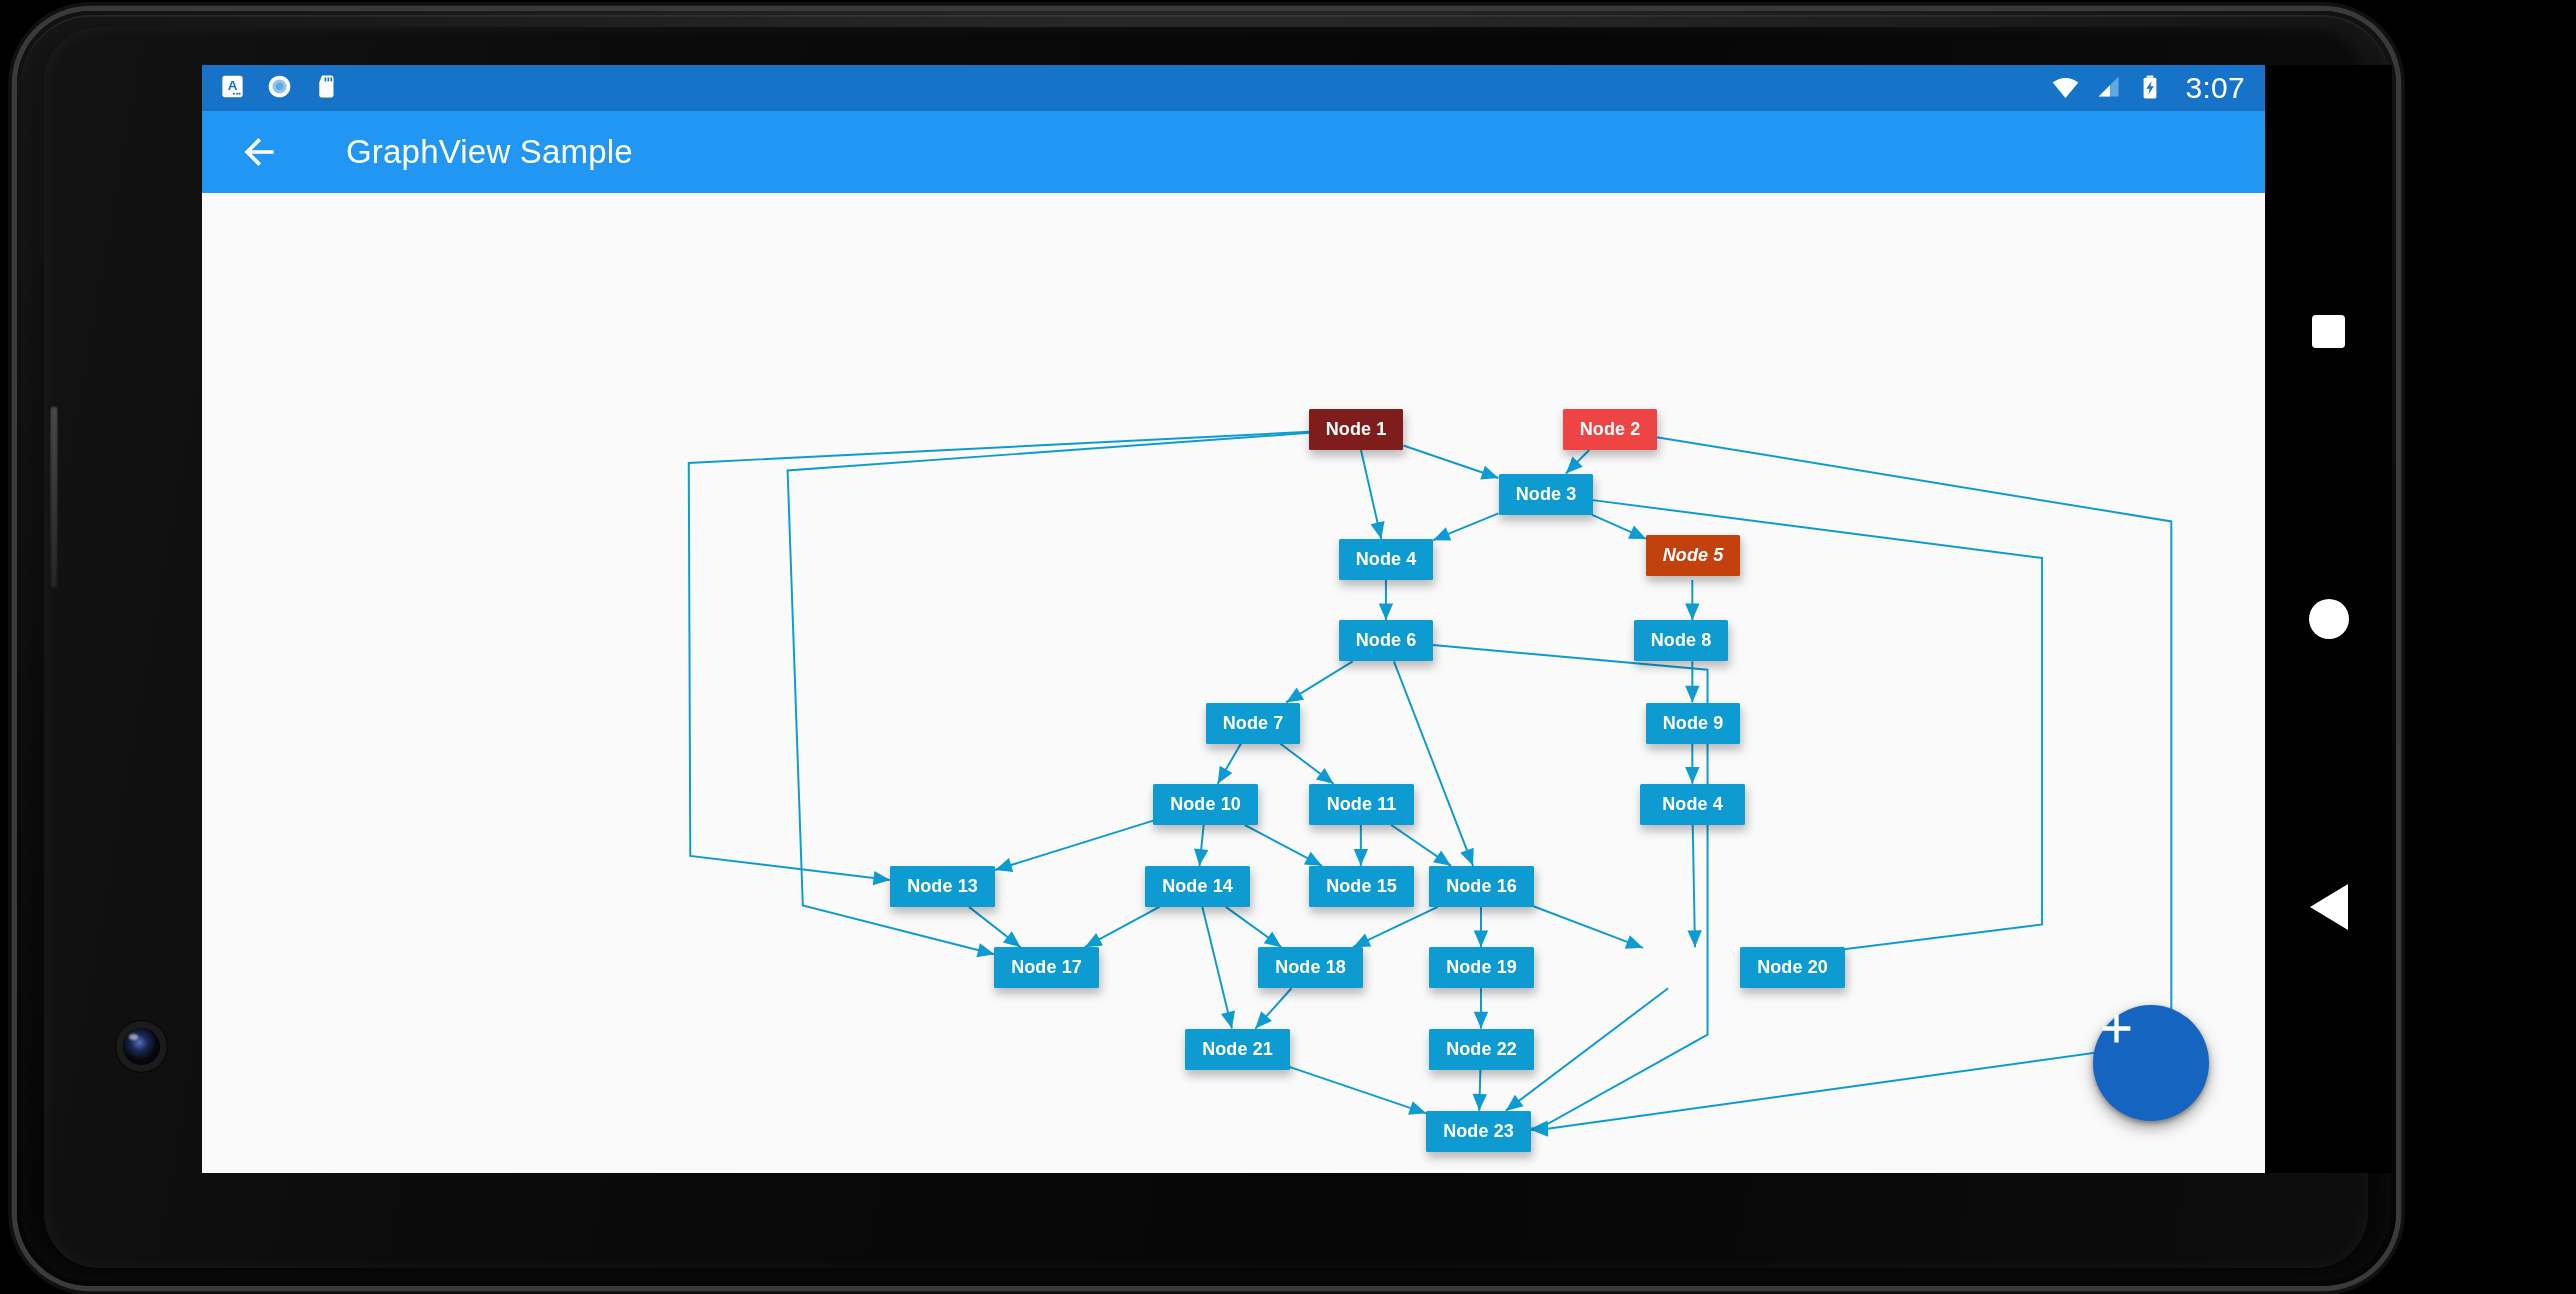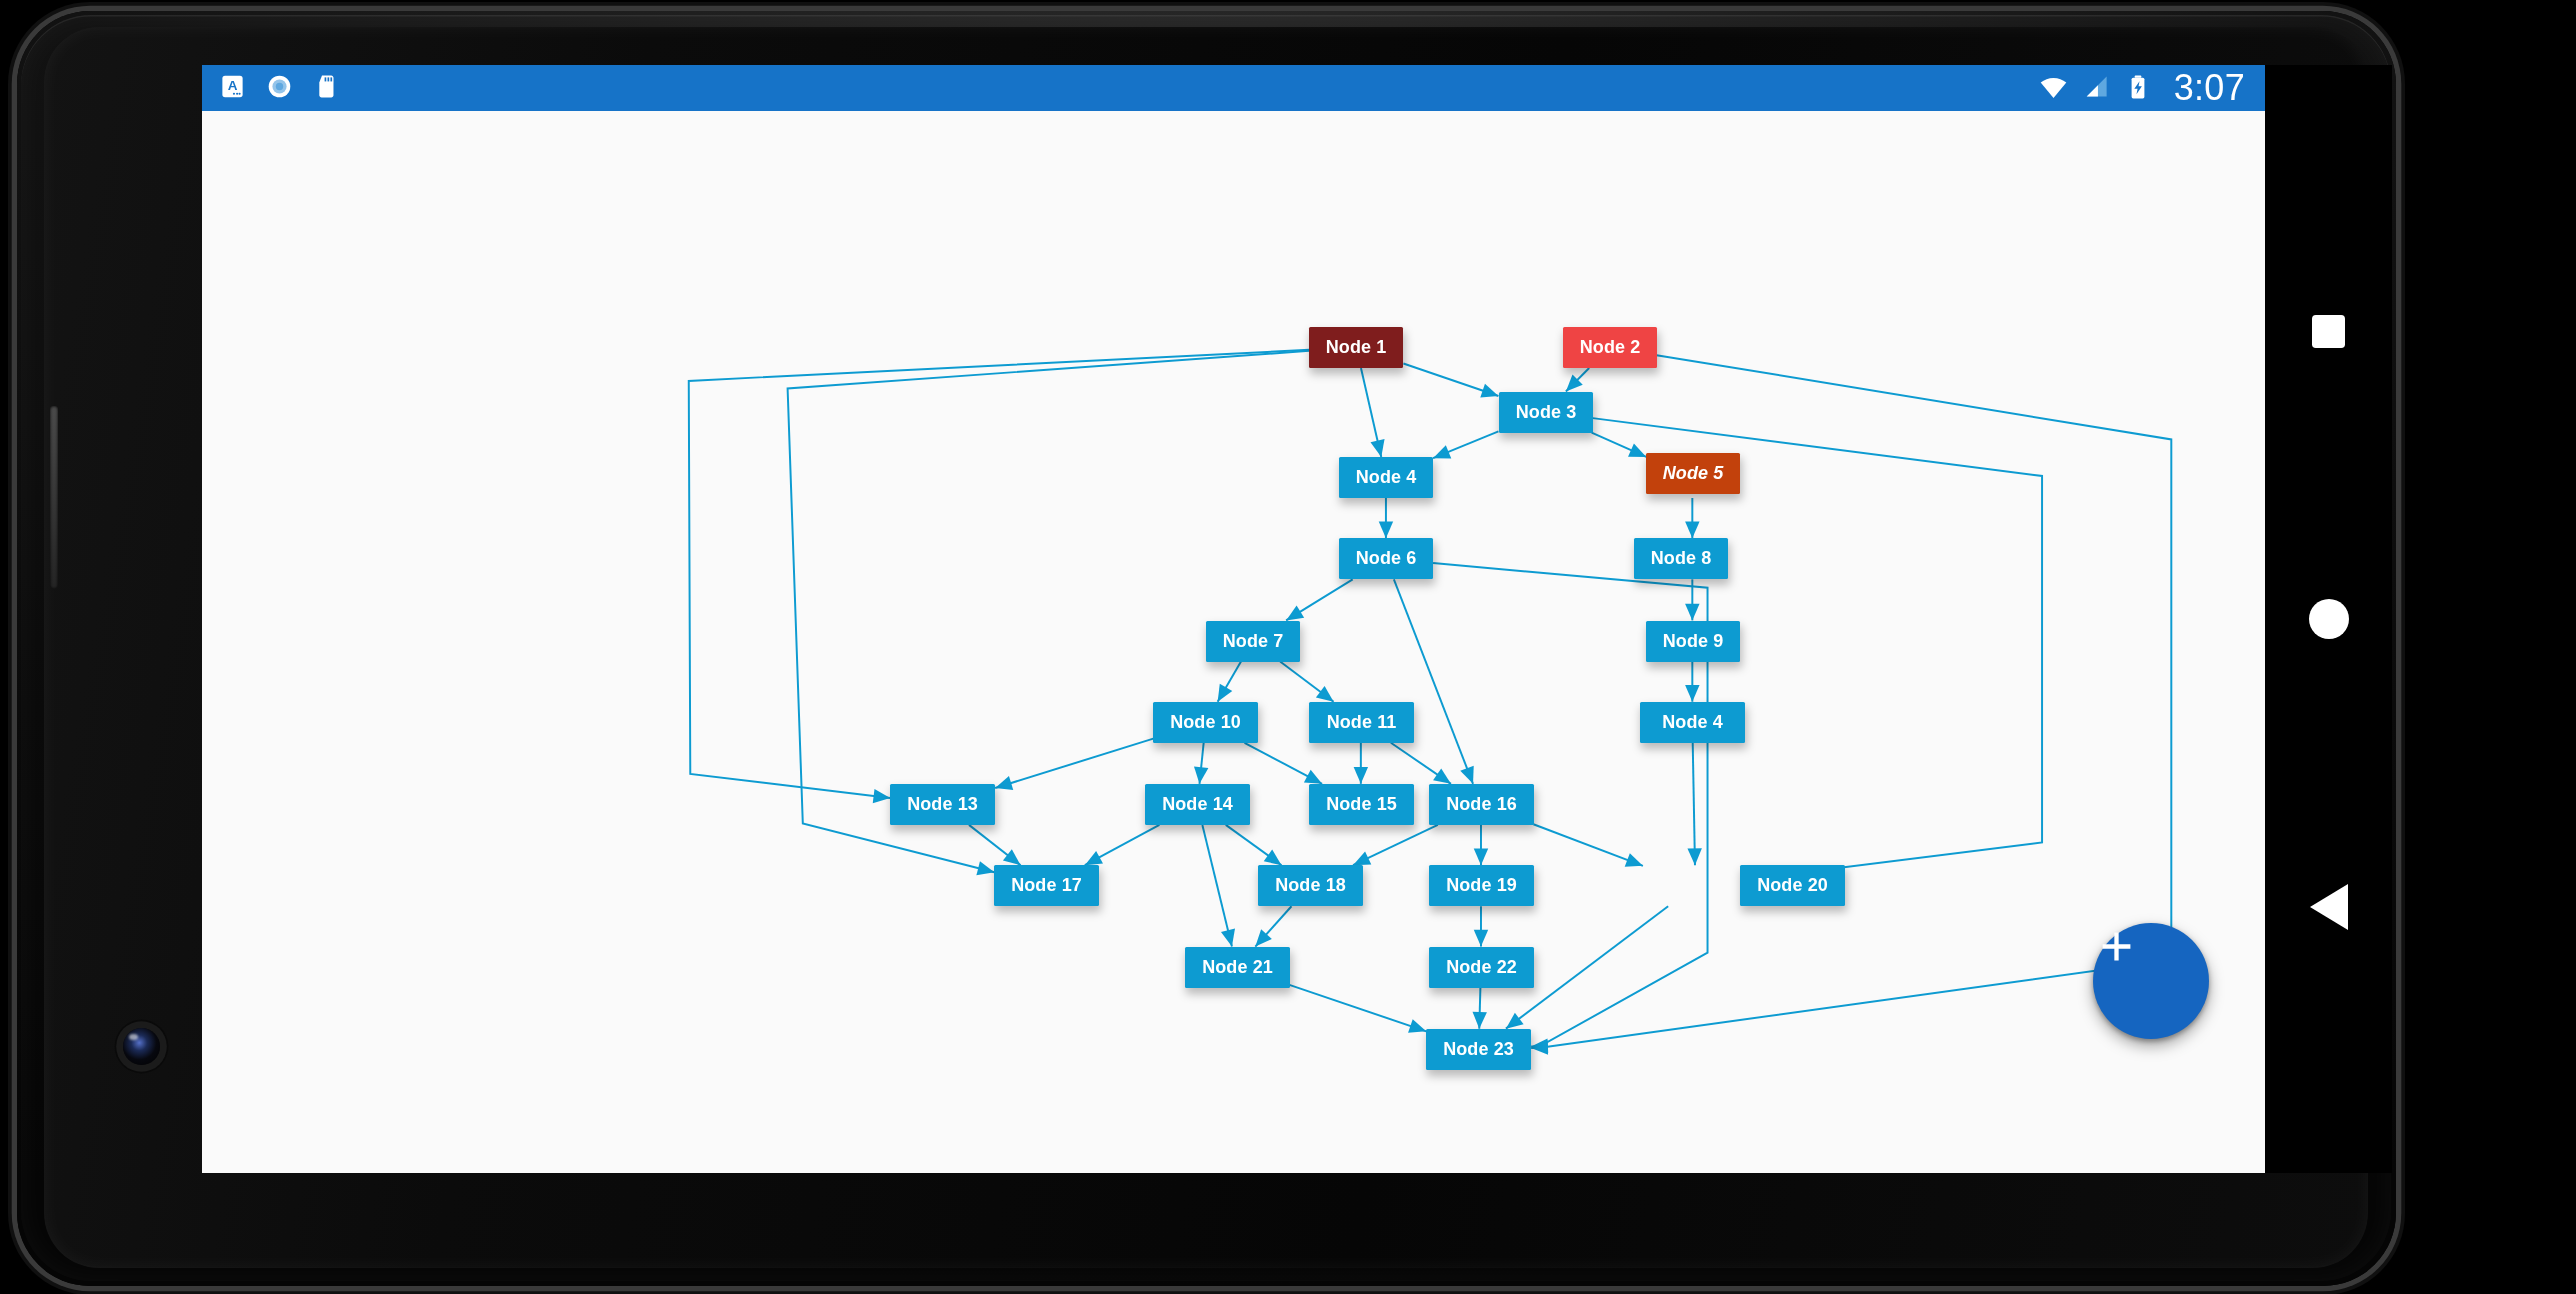--- a/index.html
+++ b/index.html
@@ -40,21 +40,21 @@
 
   
   .screen{position:absolute;left:202px;top:65px;width:2190px;height:1108px;background:#000;overflow:hidden;}
   .app{position:absolute;left:0;top:0;width:2063px;height:1108px;background:#fafafa;overflow:hidden;}
 
   
   .statusbar{position:relative;height:46px;background:#1673c8;display:flex;align-items:center;
              padding:0 20px 0 16.7px;box-sizing:border-box;}
   .sb-left{display:flex;align-items:center;gap:20px;}
   .sb-right{margin-left:auto;display:flex;align-items:center;gap:15px;}
-  .sb-clock{color:#fff;font-size:36px;font-weight:400;letter-spacing:0.3px;margin-left:7.6px;}
+  .sb-clock{color:#fff;font-size:30px;font-weight:400;letter-spacing:0.3px;margin-left:7.6px;}
 
   
   .appbar{position:relative;height:82px;background:#2196f3;display:flex;align-items:center;
           padding-left:33px;box-sizing:border-box;box-shadow:0 2.3px 5.3px rgba(0,0,0,.22);}
   .appbar-title{color:#fff;font-size:33px;font-weight:400;margin-left:64px;letter-spacing:0.2px;}
   .back-btn{width:47px;height:47px;display:flex;align-items:center;justify-content:center;cursor:pointer;}
 
   
   .graph-canvas{position:relative;width:2063px;height:980px;background:#fafafa;overflow:hidden;}
   .graph-canvas svg{position:absolute;left:0;top:0;}
@@ -137,20 +137,28 @@
             <svg width="26" height="26" viewBox="0 0 24 24">
               <rect x="9" y="1.4" width="6" height="2.1" rx=".6" fill="#fff"></rect>
               <rect x="6.1" y="3.4" width="11.8" height="19.2" rx="1.5" fill="#fff"></rect>
               <path d="M13.4 6.6 8.6 13.7h3l-1 5.1 5-7.4h-3.1l.9-4.8z" fill="#1673c8"></path>
             </svg>
           </span>
           <span class="sb-clock">3:07</span>
         </div>
       </div>
 
+      <div class="appbar">
+        <div class="back-btn">
+          <svg width="44" height="44" viewBox="0 0 24 24">
+            <path d="M20 11H7.9l5.2-5.2-1.4-1.4L4.1 12l7.6 7.6 1.4-1.4L7.9 13H20v-2z" fill="#fff"></path>
+          </svg>
+        </div>
+        <div class="appbar-title">GraphView Sample</div>
+      </div>
 
       <div class="graph-canvas">
         <svg id="edge-layer" width="2063" height="980" viewBox="0 0 2713 1289">
             <polyline points="1580,332.16465863453817 1705,374.83534136546183" fill="none" stroke="#0d9bd1" stroke-width="2.6"></polyline>
             <polygon points="1705,374.83534136546183 1687.2487574813642,358.73741016159033 1681.1106016805727,376.71859597802666" fill="#0d9bd1"></polygon>
             <polyline points="1524.157894736842,338 1550.842105263158,455" fill="none" stroke="#0d9bd1" stroke-width="2.6"></polyline>
             <polygon points="1550.842105263158,455 1555.2123411127345,431.43835662312415 1536.6880145957425,435.6632030217364" fill="#0d9bd1"></polygon>
             <polyline points="1456,314.10706150341684 640,355 642,872 905,903.6867469879518" fill="none" stroke="#0d9bd1" stroke-width="2.6"></polyline>
             <polygon points="905,903.6867469879518 884.2943176256632,891.6233843799109 882.0215968566719,910.4869667625389" fill="#0d9bd1"></polygon>
             <polyline points="1456,315.475935828877 770,365 790,937 1042,1001.373831775701" fill="none" stroke="#0d9bd1" stroke-width="2.6"></polyline>

